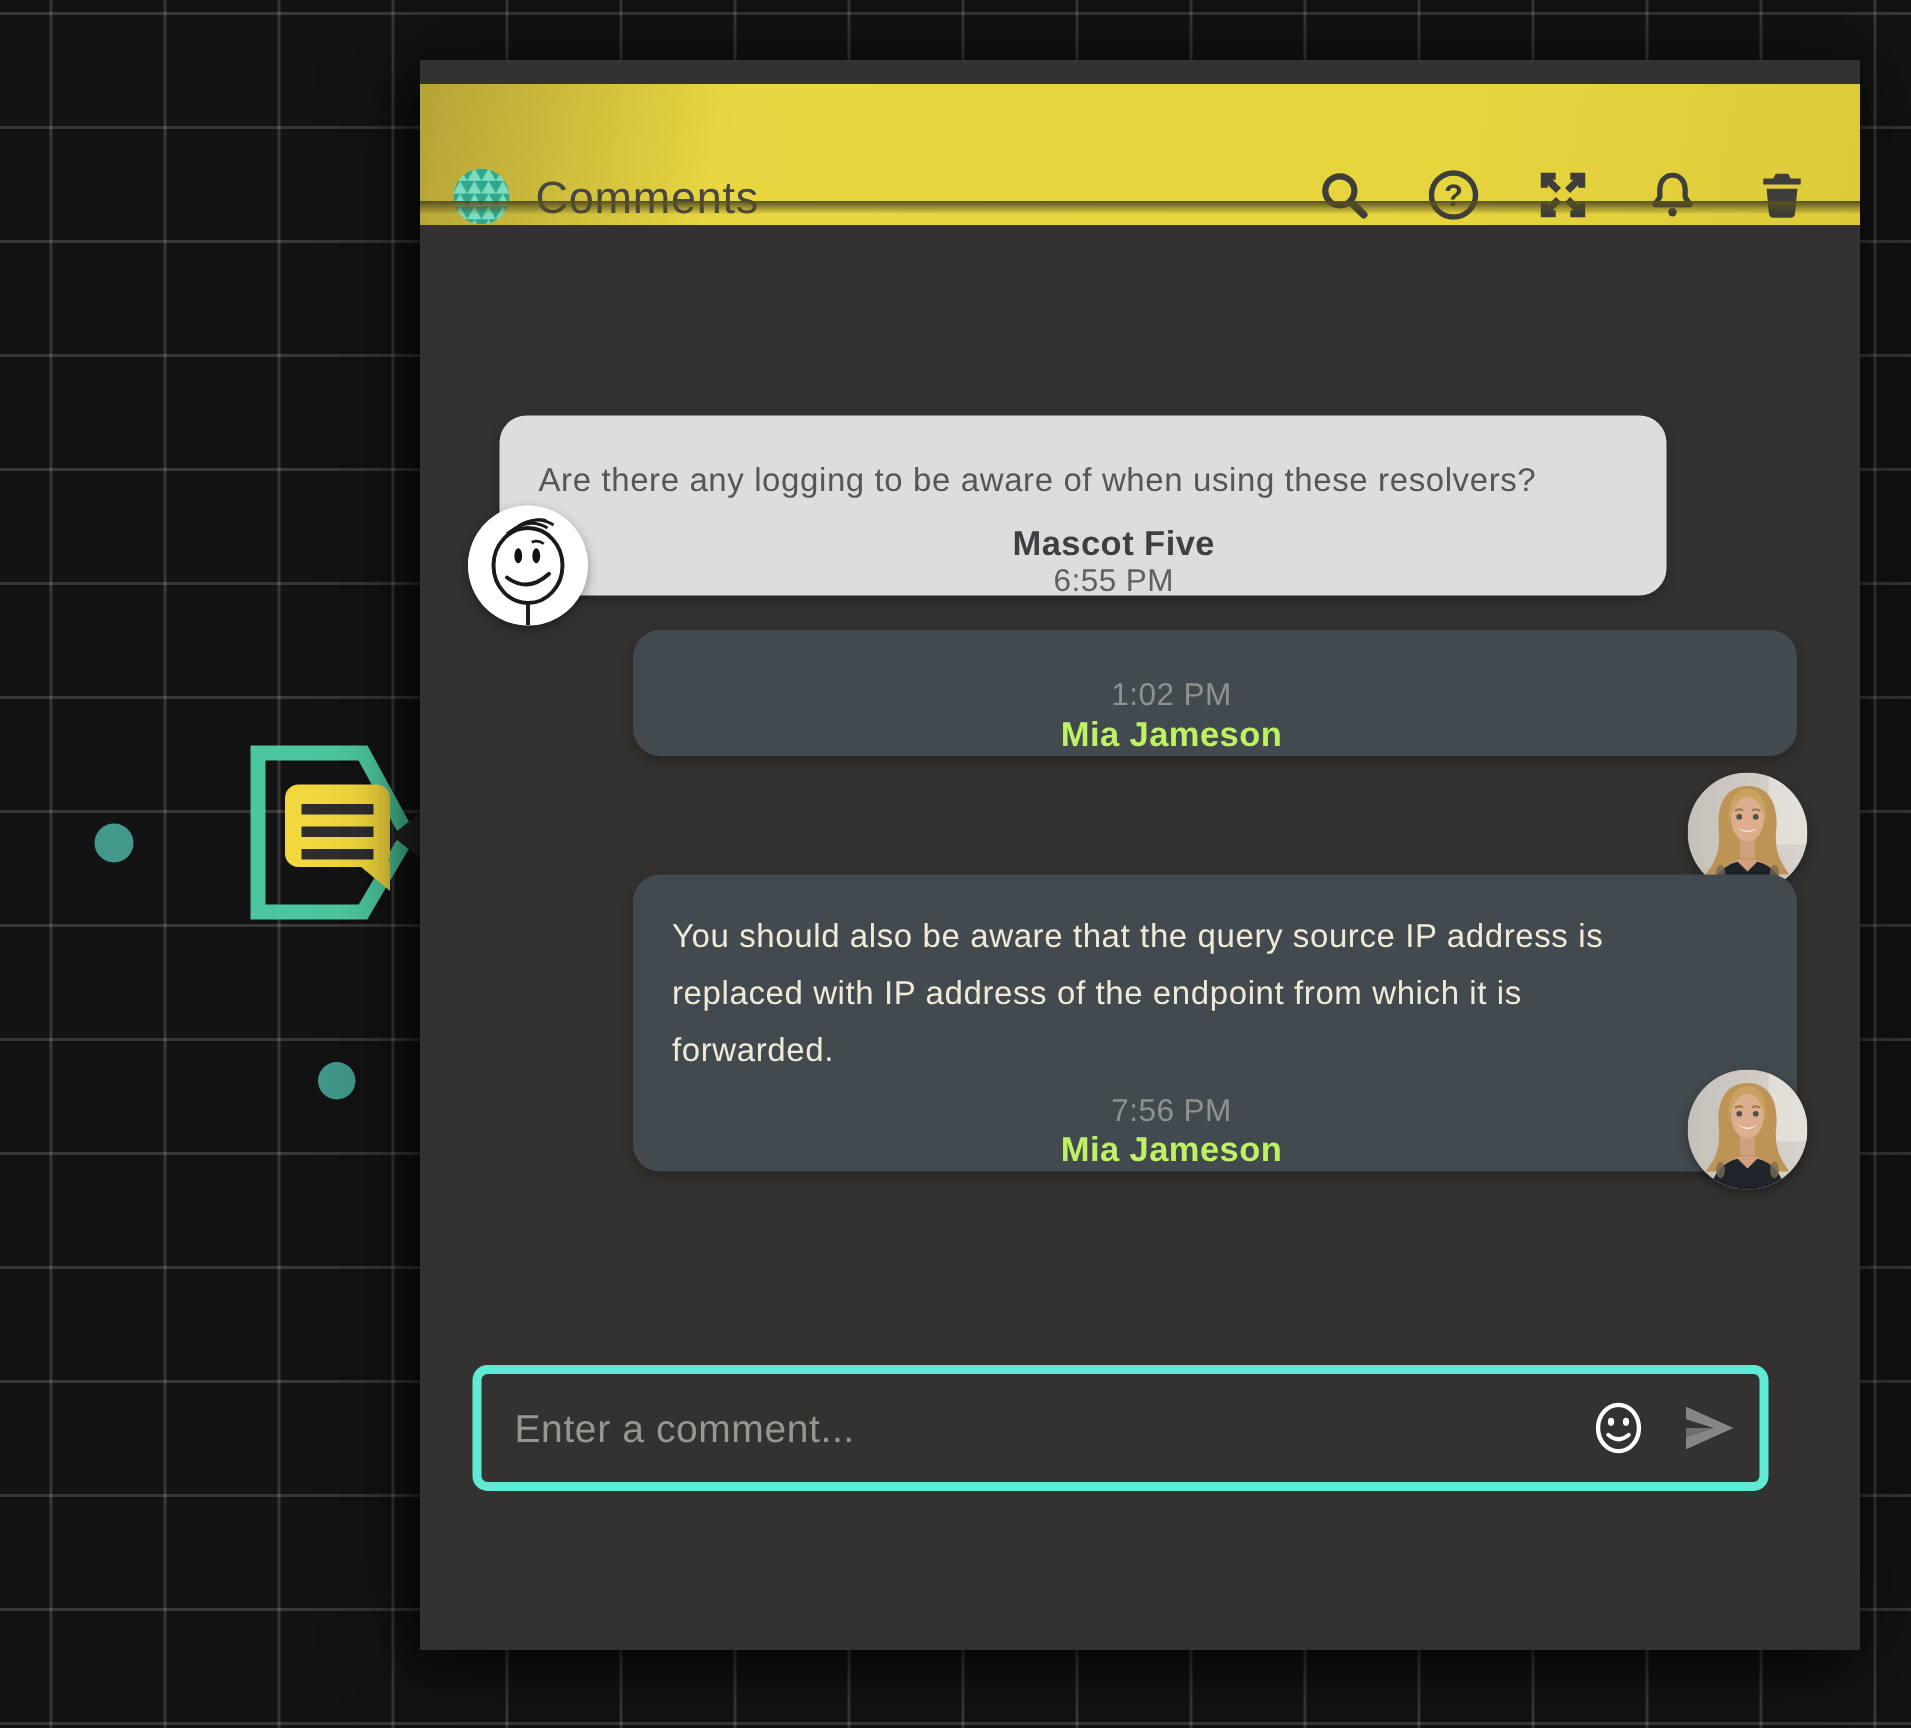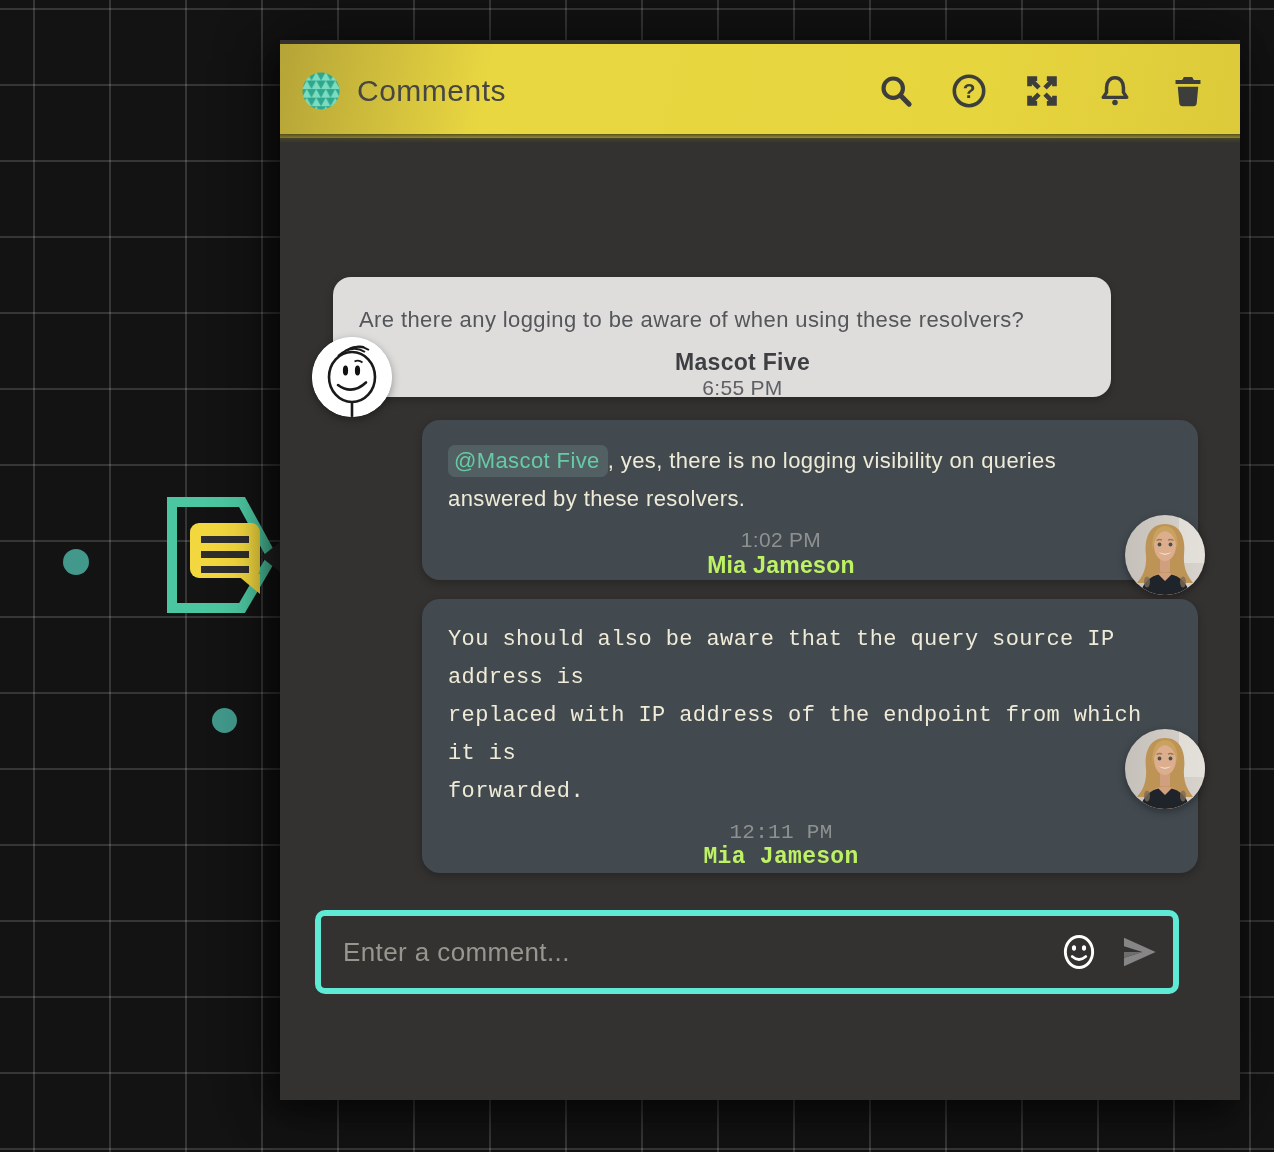--- a/index.html
+++ b/index.html
@@ -21,23 +21,23 @@
   .dot-1{ left:63px; top:549px; width:26px; height:26px; }
   .dot-2{ left:212px; top:708px; width:25px; height:25px; }
 
   
   .panel{
     position:absolute; left:280px; top:40px; width:960px; height:1060px;
     background:#333231;
     box-shadow:-10px 12px 30px rgba(0,0,0,0.5), 0 0 60px rgba(0,0,0,0.45);
   }
   .panel-header{
-    position:absolute; left:0; top:4px; width:100%; height:94px;
+    position:absolute; left:0; top:16px; width:100%; height:94px;
     background:linear-gradient(100deg,#b5a437 0%, #e9d741 22%, #e7d53e 72%, #ddca3a 100%);
-    display:flex; align-items:center; padding:0 32px 0 22px;
+    display:flex; align-items:flex-end; padding:0 32px 0 22px;
   }
   .header-shadow{
     position:absolute; left:0; top:94px; width:100%; height:9px;
     background:linear-gradient(to bottom, #55501f 0%, rgba(51,50,49,0) 100%);
   }
   .logo{ width:38px; height:38px; flex:0 0 auto; }
   .panel-title{
     margin-left:17px; font-size:30px; color:#474643; font-weight:500; letter-spacing:0.5px;
     flex:1 1 auto;
   }
@@ -54,21 +54,21 @@
     padding:24px 26px 16px 26px;
     box-shadow:0 3px 8px rgba(0,0,0,0.25);
   }
   .bubble-dark{
     left:142px; width:776px;
     background:#424a50; color:#efebd7;
     padding:22px 26px 20px 26px;
     box-shadow:0 3px 8px rgba(0,0,0,0.25);
   }
   .bubble-2{ top:380px; }
-  .bubble-3{ top:559px;font-family:Liberation Mono, monospace; }
+  .bubble-3{ top:543px; }
 
   .msg-text{ font-size:22px; line-height:38px; letter-spacing:0.4px; white-space:pre-line; }
   .bubble-dark .msg-text{ max-width:700px; }
 
   .meta-row{ display:flex; align-items:center; justify-content:space-between; margin-top:10px; height:32px;flex-direction:column; }
   .bubble-light .meta-row{ padding-left:41px; }
   .bubble-dark  .meta-row{ padding-right:58px; }
   .author{ font-size:23px; font-weight:bold; letter-spacing:0.3px; }
   .bubble-light .author{ color:#3e3f43; }
   .bubble-dark  .author{ color:#bef264; }
@@ -197,22 +197,20 @@
         <ellipse cx="33.5" cy="33.5" rx="2.6" ry="5" fill="#111111"></ellipse>
         <ellipse cx="45.5" cy="33.5" rx="2.6" ry="5" fill="#111111"></ellipse>
         <path d="M42.5 24.5 Q46.5 22.5 50.5 25.5" fill="none" stroke="#1a1a1a" stroke-width="1.8"></path>
         <path d="M26 48 Q40 58.5 54 45.5" fill="none" stroke="#1a1a1a" stroke-width="2.6" stroke-linecap="round"></path>
         <line x1="40" y1="65" x2="40" y2="80" stroke="#1a1a1a" stroke-width="2.6"></line>
       </svg>
     </div>
   </div>
 
   <div class="bubble bubble-dark bubble-2">
-    <div class="msg-text"><span class="mention">@Mascot Five</span><span>, yes, there is no logging visibility on queries
-answered by these resolvers.</span></div>
     <div class="meta-row">
       <span class="time">1:02 PM</span>
       <span class="author">Mia Jameson</span>
     </div>
     <div class="avatar avatar-mia-1">
       <svg width="80" height="80" viewBox="0 0 80 80">
         <defs>
           <linearGradient id="miaBg" x1="0" y1="0" x2="1" y2="0">
             <stop offset="0" stop-color="#c5c1ba"></stop>
               <stop offset="1" stop-color="#d8d4cd"></stop>
@@ -235,21 +233,21 @@
         <ellipse cx="58" cy="67" rx="3" ry="5.5" fill="#7b6a58" opacity="0.8"></ellipse>
       </svg>
     </div>
   </div>
 
   <div class="bubble bubble-dark bubble-3">
     <div class="msg-text">You should also be aware that the query source IP address is
 replaced with IP address of the endpoint from which it is
 forwarded.</div>
     <div class="meta-row">
-      <span class="time">12:11 PM</span>
+      <span class="time">7:56 PM</span>
       <span class="author">Mia Jameson</span>
     </div>
     <div class="avatar avatar-mia-2">
       <svg width="80" height="80" viewBox="0 0 80 80">
         <rect width="80" height="80" fill="url(#miaBg)"></rect>
         <rect x="54" y="0" width="26" height="48" fill="#ece9e3" opacity="0.55"></rect>
         <path d="M40 9 C24 9 19 24 21 40 C22 54 17 62 12 68 L68 68 C63 61 58 54 59 40 C61 24 56 9 40 9 Z" fill="#bd9455"></path>
         <rect x="35" y="42" width="10" height="15" fill="#cf9f80"></rect>
         <path d="M29 30 C29 19.5 33 15.5 40 15.5 C47 15.5 51 19.5 51 30 C51 39.5 46 46 40 46 C34 46 29 39.5 29 30 Z" fill="#dcae8e"></path>
         <path d="M40 11 C31 11 26.5 20 27.5 35 C29.5 24 33 16.8 40 16.2 C47 16.8 50.5 24 52.5 35 C53.5 20 49 11 40 11 Z" fill="#caa260"></path>

